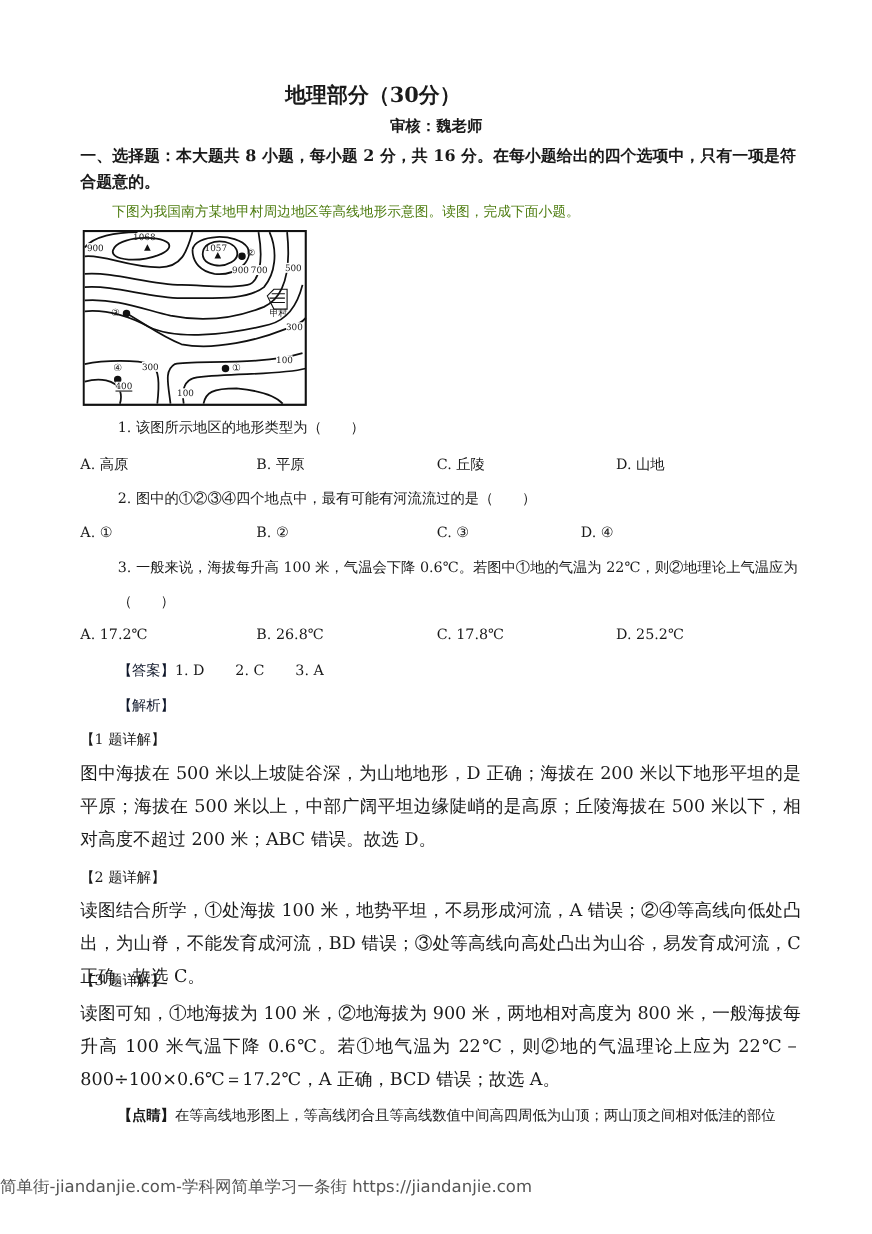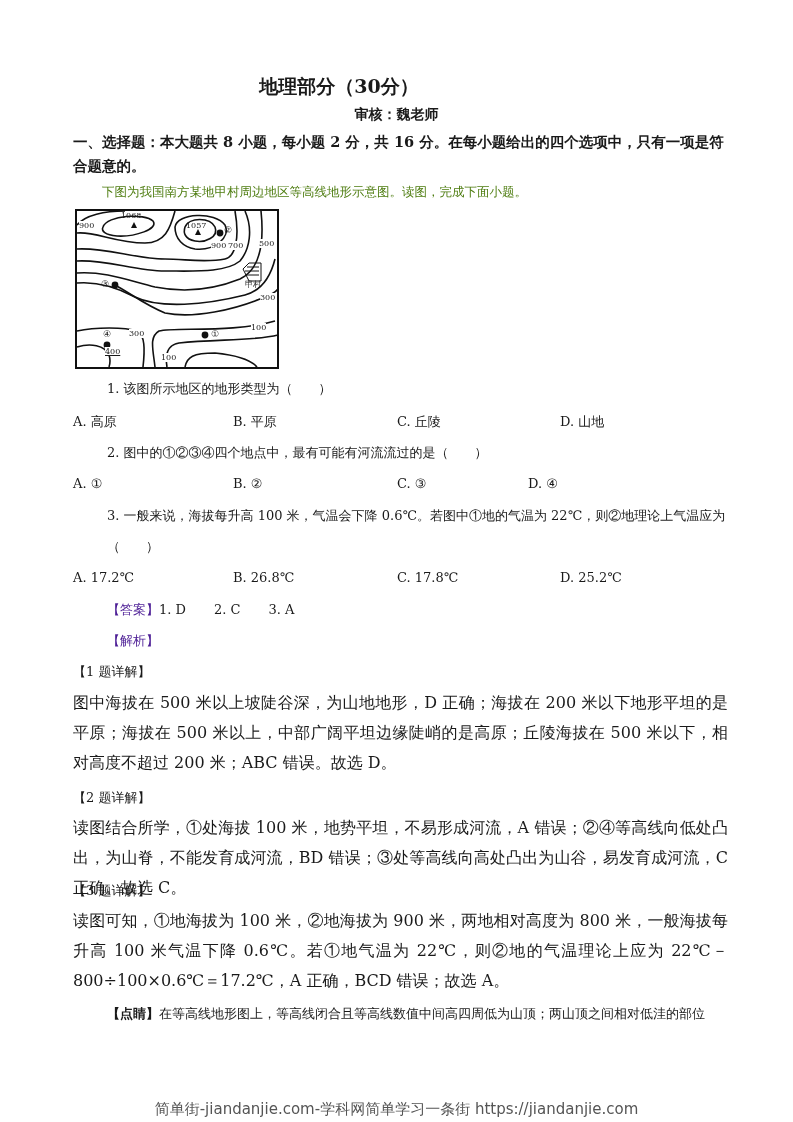--- a/index.html
+++ b/index.html
@@ -6,25 +6,25 @@
     body { width: 793px; height: 1122px; position: relative; overflow: hidden;
            font-family: "DejaVu Serif", "Liberation Serif", serif; color: #1a1a1a; }
     .abs { position: absolute; }
     .title { left: 0; width: 678px; top: 74px; text-align: center; font-size: 19px; font-weight: bold; }
     .reviewer { left: 0; width: 793px; top: 106px; text-align: center; font-size: 14px; font-weight: bold; }
     .section { left: 73px; width: 660px; top: 130px; font-size: 14.5px; font-weight: bold; line-height: 24px; }
     .intro { left: 102px; top: 184px; font-size: 12.5px; color: #4d7c0f; }
     .map { left: 75px; top: 209px; width: 204px; height: 160px; }
     .line { left: 73px; font-size: 13px; white-space: nowrap; margin-left: 34px; }
     .opt { font-size: 13px; white-space: nowrap; }
-    .blue { color: #4c1d95; }
+    .blue { color: #0f172a; }
     .para { left: 73px; width: 655px; font-size: 16px; line-height: 30px; text-align: justify; }
     .hdr { left: 73px; font-size: 13px; }
-    .footer { left: 0; width: 793px; top: 1070px; text-align: center; font-size: 15px; color: #555;
-              font-family: "DejaVu Sans", "Liberation Sans", sans-serif; margin-top: 30px; }
+    .footer { left: 0; width: 793px; top: 1070px; font-size: 15px; color: #555;
+              font-family: "DejaVu Sans", "Liberation Sans", sans-serif; }
   </style>
 </head>
 <body>
 
 <div class="abs title">地理部分（30分）</div>
 <div class="abs reviewer">审核：魏老师</div>
 <div class="abs section">一、选择题：本大题共 8 小题，每小题 2 分，共 16 分。在每小题给出的四个选项中，只有一项是符合题意的。</div>
 <div class="abs intro">下图为我国南方某地甲村周边地区等高线地形示意图。读图，完成下面小题。</div>
 
 <div class="abs map">

